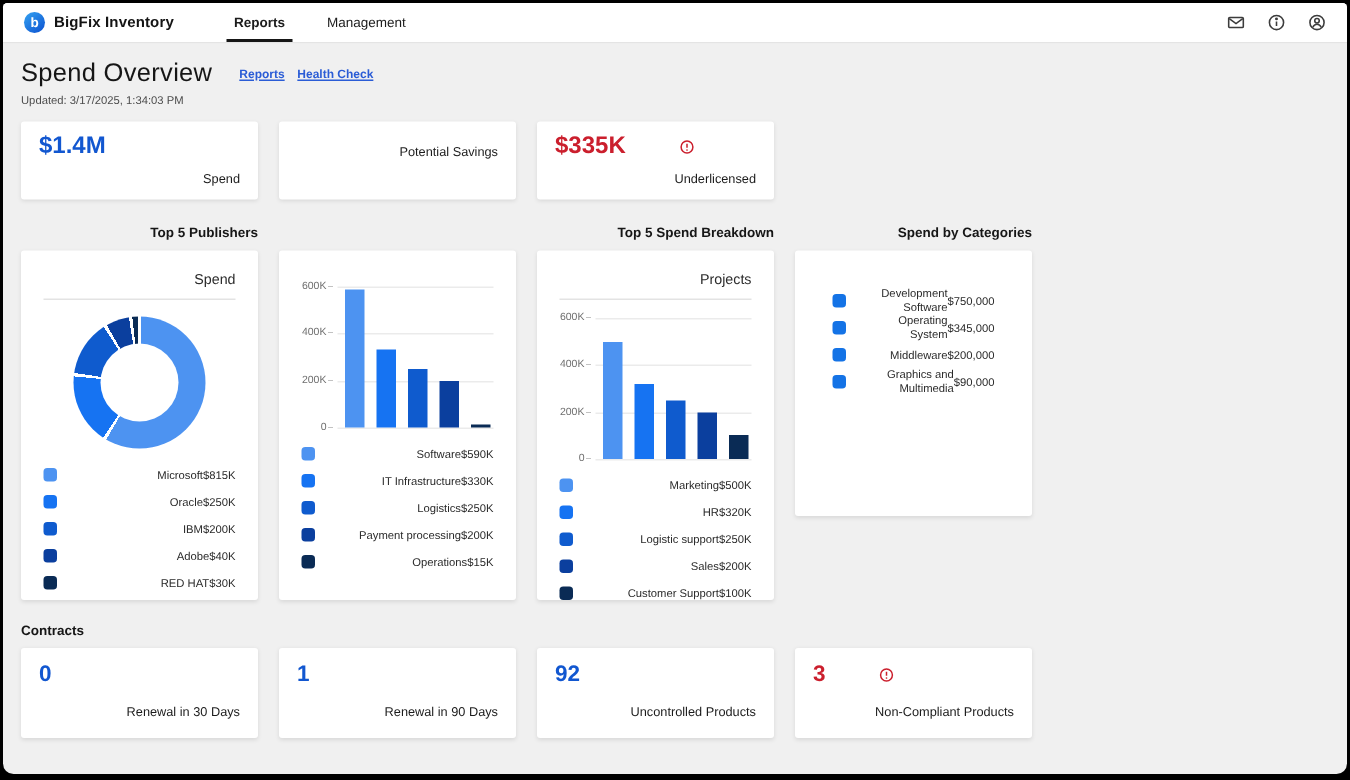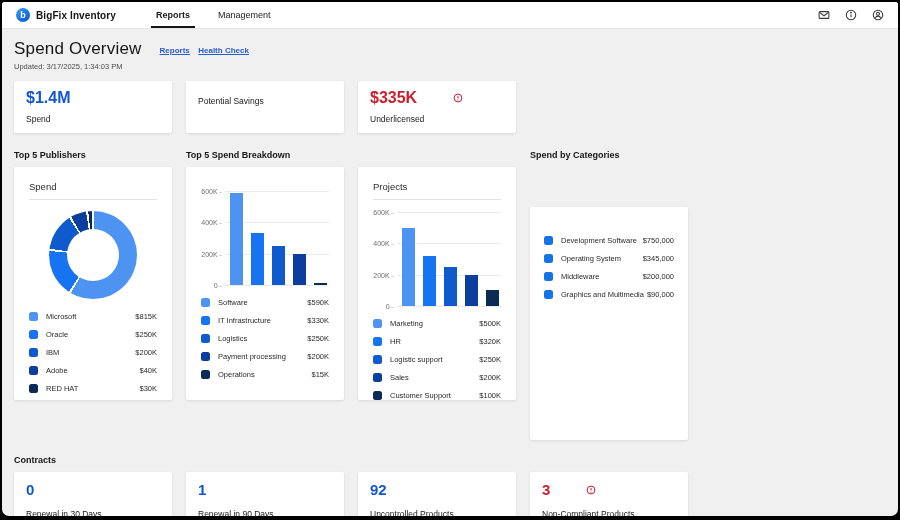--- a/index.html
+++ b/index.html
@@ -23,21 +23,21 @@
 
   
   .page { padding:8px 12px 0; }
   .title-row { display:flex; align-items:flex-start; gap:18px; margin-top:2px; }
   .page-title { font-size:17px; font-weight:500; color:#161616; letter-spacing:.2px; }
   .hlink { font-size:8px; font-weight:600; color:var(--link); text-decoration:underline; cursor:pointer; }
   .hlink + .hlink { margin-left:4px; }
   .updated { font-size:7.5px; color:#4c4c4c; margin-top:3px; }
 
   
-  .grid { display:grid; grid-template-columns:repeat(4,158px); column-gap:14px; }
+  .grid { display:grid; grid-template-columns:repeat(4,158px); column-gap:14px;text-align:right; }
   .card { background:#fff; border-radius:2px; box-shadow:0 1px 3px rgba(0,0,0,.10); }
 
   
   .kpi-row { margin-top:10px; }
   .kpi-card { height:52px; padding:8px 12px; }
   .kpi-value { font-size:16px; font-weight:700; color:var(--blue); display:flex; align-items:center; gap:5px; }
   .kpi-value.danger, .contract-value.danger { color:var(--red);gap:36px; }
   .kpi-label { font-size:8.5px; font-weight:500; color:#1b1b1b; margin-top:7px; }
   .warn { width:10px; height:10px; color:var(--red); flex:none; }
 
@@ -60,21 +60,21 @@
   .barchart { display:flex; margin-top:12px; height:94px; }
   .yaxis { width:24px; flex:none; position:relative; }
   .ytick { position:absolute; right:3px; transform:translateY(-50%); font-size:7px; color:#6f6f6f; white-space:nowrap; }
   .ytick::after { content:'\2013'; color:#9a9a9a; margin-left:1px; font-size:6px; }
   .plot { flex:1; position:relative; }
   .gridline { position:absolute; left:0; right:0; height:1px; background:#ebebeb; }
   .bars { position:absolute; left:5px; right:0; top:0; bottom:0; display:flex; align-items:flex-end; gap:8px; }
   .bar { width:13px; min-height:2px; }
 
   
-  .cats-card { height:233px; padding:16px 14px;margin-top:40px; }
+  .cats-card { height:177px; padding:16px 25px; }
   .cats-card .legend-row { height:18px; }
   .cats-card .legend { margin-top:8px; }
 
   
   .contracts-h { margin-top:15px; margin-bottom:7px; }
   .contract-card { height:60px; padding:9px 12px; }
   .contract-value { font-size:15px; font-weight:700; color:var(--blue); display:flex; align-items:center; gap:5px; }
   .contract-label { font-size:8.5px; font-weight:500; color:#1b1b1b; margin-top:11px; }
 </style>
 </head>

